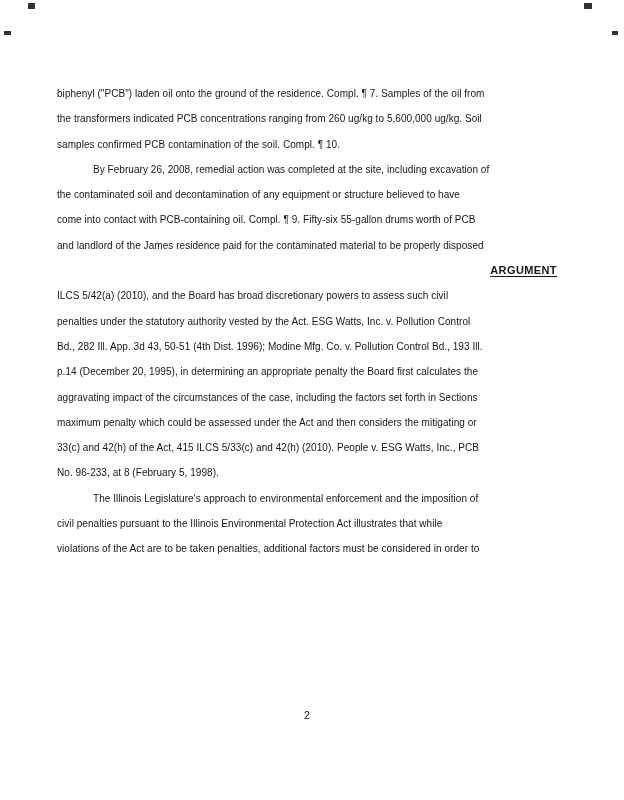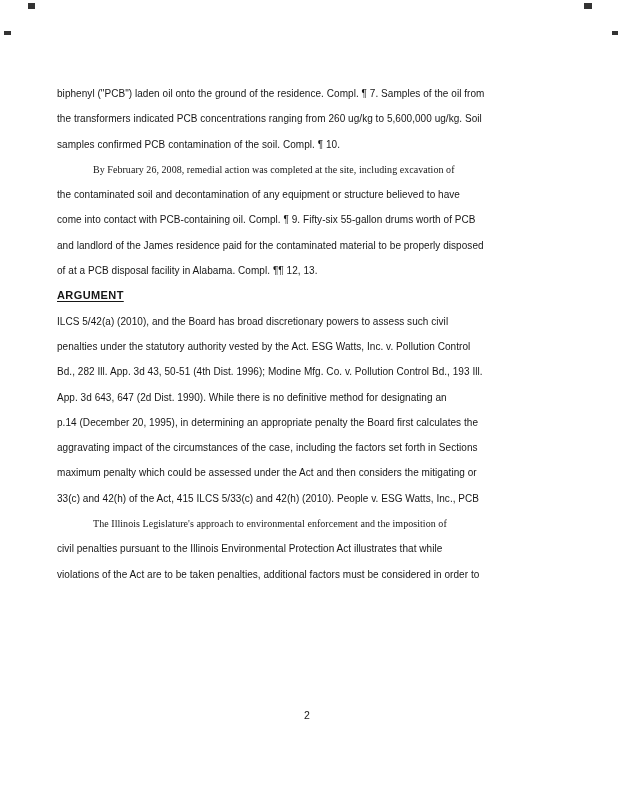--- a/index.html
+++ b/index.html
@@ -24,22 +24,22 @@
     width: 500px;
     color: #161616;
     font-size: 10px;
     letter-spacing: 0.05px;
   }
   .line {
     height: 25.3px;
     line-height: 25.3px;
     white-space: pre;
   }
-  .line.indent { text-indent: 36px; font-family: Liberation Serif, serif; }
-  .line.heading { text-align: left; white-space: normal; }
+  .line.indent { text-indent: 36px; }
+  .line.heading { text-align: right; white-space: normal; }
   .heading-text {
     font-weight: bold;
     font-size: 11px;
     letter-spacing: 0.4px;
     text-decoration: underline;
     text-underline-offset: 2px;
   }
   .page-number {
     position: absolute;
     left: 57px;
@@ -60,30 +60,29 @@
 
 <div class="page">
   <div class="text-block">
       <div class="line plain">biphenyl ("PCB") laden oil onto the ground of the residence. Compl. ¶ 7. Samples of the oil from</div>
       <div class="line plain">the transformers indicated PCB concentrations ranging from 260 ug/kg to 5,600,000 ug/kg. Soil</div>
       <div class="line plain">samples confirmed PCB contamination of the soil. Compl. ¶ 10.</div>
       <div class="line indent">By February 26, 2008, remedial action was completed at the site, including excavation of</div>
       <div class="line plain">the contaminated soil and decontamination of any equipment or structure believed to have</div>
       <div class="line plain">come into contact with PCB-containing oil. Compl. ¶ 9. Fifty-six 55-gallon drums worth of PCB</div>
       <div class="line plain">and landlord of the James residence paid for the contaminated material to be properly disposed</div>
-      <div class="line plain">of at a PCB disposal facility in Alabama. Compl. ¶¶ 12, 13.</div>
       <div class="line heading"><span class="heading-text">ARGUMENT</span></div>
       <div class="line plain">ILCS 5/42(a) (2010), and the Board has broad discretionary powers to assess such civil</div>
       <div class="line plain">penalties under the statutory authority vested by the Act. ESG Watts, Inc. v. Pollution Control</div>
       <div class="line plain">Bd., 282 Ill. App. 3d 43, 50-51 (4th Dist. 1996); Modine Mfg. Co. v. Pollution Control Bd., 193 Ill.</div>
-      <div class="line plain">App. 3d 643, 647 (2d Dist. 1990). While there is no definitive method for designating an</div>
       <div class="line plain">p.14 (December 20, 1995), in determining an appropriate penalty the Board first calculates the</div>
       <div class="line plain">aggravating impact of the circumstances of the case, including the factors set forth in Sections</div>
       <div class="line plain">maximum penalty which could be assessed under the Act and then considers the mitigating or</div>
       <div class="line plain">33(c) and 42(h) of the Act, 415 ILCS 5/33(c) and 42(h) (2010). People v. ESG Watts, Inc., PCB</div>
+      <div class="line plain">No. 96-233, at 8 (February 5, 1998).</div>
       <div class="line indent">The Illinois Legislature's approach to environmental enforcement and the imposition of</div>
       <div class="line plain">civil penalties pursuant to the Illinois Environmental Protection Act illustrates that while</div>
       <div class="line plain">violations of the Act are to be taken penalties, additional factors must be considered in order to</div>
     </div>
   <div class="page-number">2</div>
 <div class="scan-mark" style="left: 28px; top: 3px; width: 7px; height: 6px;"></div>
     <div class="scan-mark" style="left: 584px; top: 3px; width: 8px; height: 6px;"></div>
     <div class="scan-mark" style="left: 4px; top: 31px; width: 7px; height: 4px;"></div>
     <div class="scan-mark" style="left: 612px; top: 31px; width: 6px; height: 4px;"></div>
   </div>

